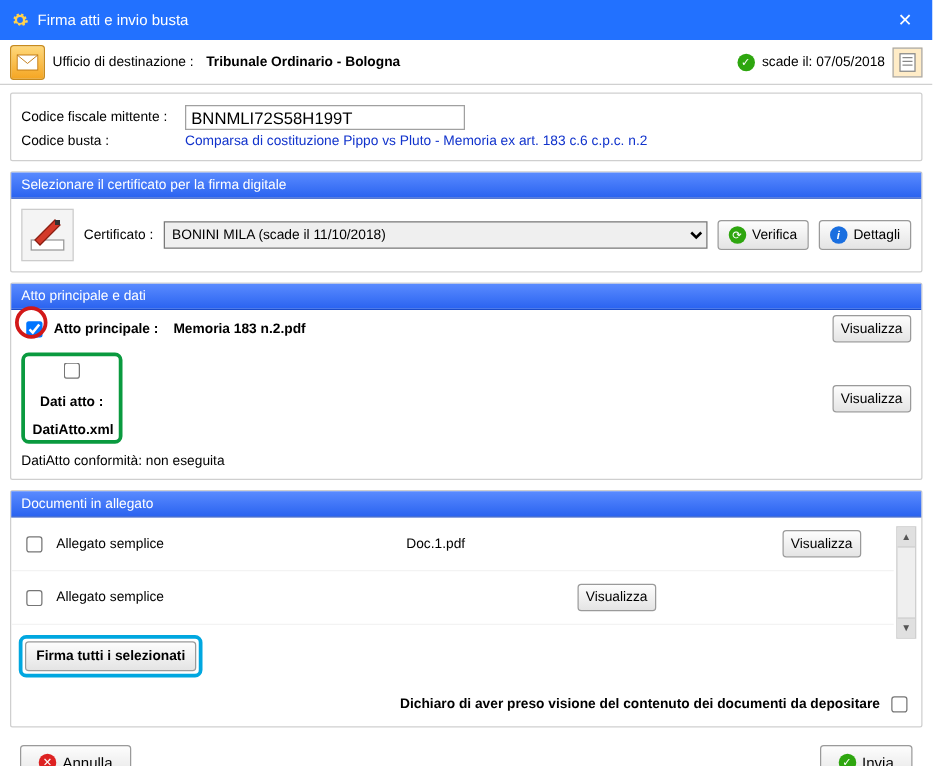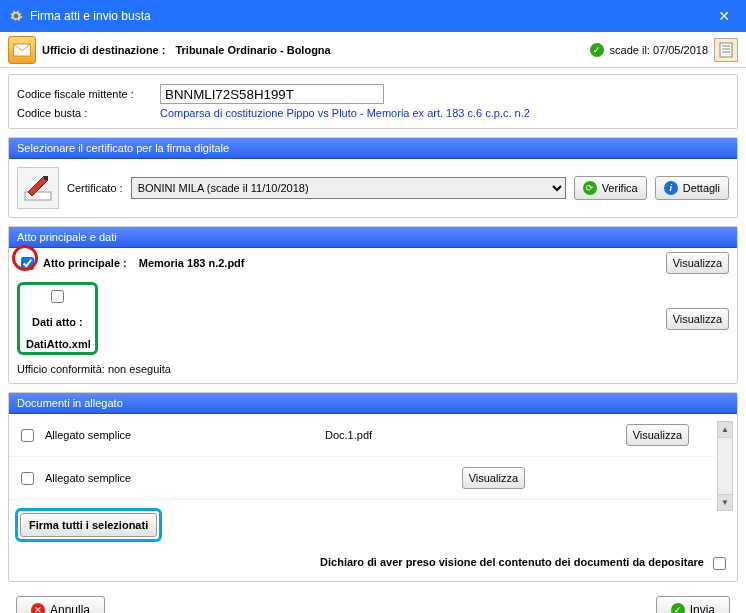--- a/index.html
+++ b/index.html
@@ -42,42 +42,42 @@
     gap: 6px;
     position: relative;
   }
   .headerbar .envicon {
     width: 28px; height: 28px;
     background: linear-gradient(#ffd87a,#f5a623);
     border:1px solid #c78a1d;
     border-radius:3px;
     display:flex; align-items:center; justify-content:center;
   }
-  .headerbar .label1 { font-weight: bold; }
+  .headerbar .label1 { font-weight: normal; }
   .headerbar .val1 { font-weight: bold; margin-left: 4px;}
   .headerbar .right { margin-left: auto; display:flex; align-items:center; gap:6px; }
   .headerbar .okicon {
     width:14px; height:14px; background:#2ea60f; border-radius:50%;
     display:inline-flex; align-items:center; justify-content:center; color:#fff; font-size:9px;
   }
   .headerbar .docicon {
     width:24px; height:24px; border:1px solid #aaa; background:#ffecc7;
     display:flex; align-items:center; justify-content:center;
   }
   .content {
     padding: 6px 8px 8px 8px;
   }
   .panel {
     border: 1px solid #cfcfcf;
     border-radius: 2px;
     margin-bottom: 8px;
     background: #fff;
   }
   .panel-inner { padding: 6px 8px; }
-  .row { display:flex; align-items:center; gap:18px; margin:3px 0; }
+  .row { display:flex; align-items:center; gap:6px; margin:3px 0; }
   .row .lbl { width: 125px; font-weight: normal; }
   .input {
     border: 1px solid #a0a0a0;
     padding: 2px 4px;
     height: 20px;
     background: #fff;
   }
   .blue-header {
     background: #3a78ff;
     background: linear-gradient(#5a8bff,#2a63f0);
@@ -257,21 +257,21 @@
 
     <div class="attorow">
       <span class="green-box">
         <input type="checkbox" class="chk" style="">
         <span style="font-weight:bold">Dati atto :</span>
         <span style="font-weight:bold; margin-left:2px">DatiAtto.xml</span>
       </span>
       <button class="btn small vis">Visualizza</button>
     </div>
 
-    <div class="verif">Ufficio conformità: non eseguita</div>
+    <div class="verif">DatiAtto conformità: non eseguita</div>
   </div>
 
   <div class="panel doclist">
     <div class="blue-header">Documenti in allegato</div>
 
     <div class="scrollbar">
       <div class="up">▲</div>
       <div class="down">▼</div>
     </div>
 

